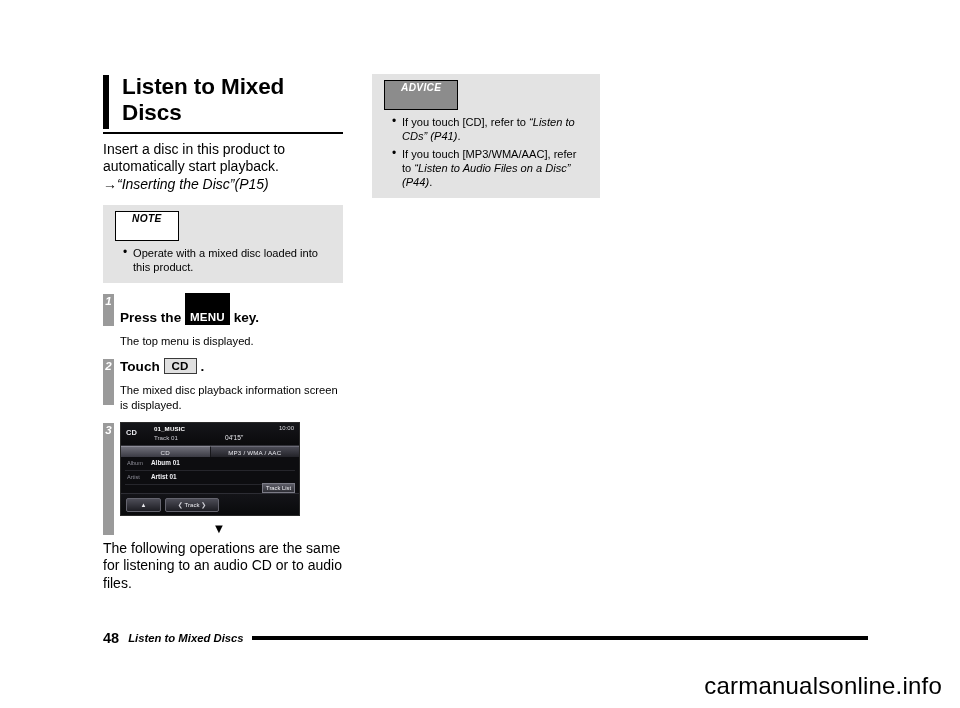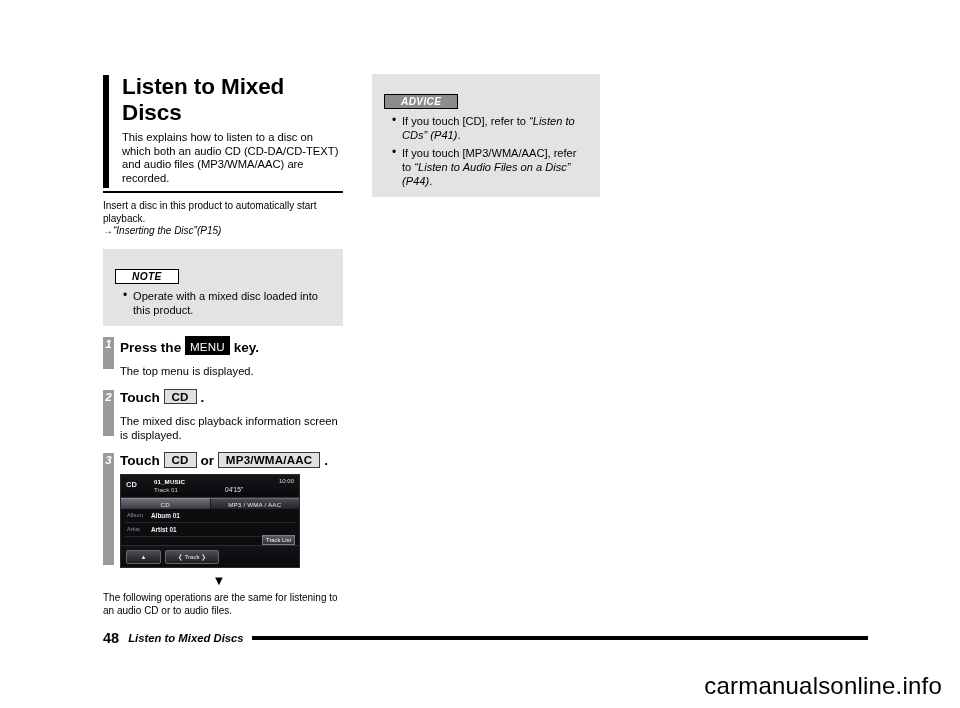--- a/index.html
+++ b/index.html
@@ -55,21 +55,21 @@
     line-height: 1.24;
     margin-top: 4px;
   }
   .title-rule {
     border-bottom: 2px solid #000;
     margin-top: 3px;
     margin-left: 0px;
   }
 
   .body-para {
-    font-size: 10px;
+    font-size: 14px;
     line-height: 1.26;
     margin-top: 7px;
   }
   .xref {
     font-style: italic;
   }
 
   
   .callout {
     background: #e3e3e3;
@@ -77,22 +77,22 @@
     padding: 0 0 9px 0;
     position: relative;
   }
   .callout-tab {
     display: inline-block;
     background: #ffffff;
     border: 1.6px solid #000;
     font-size: 10.2px;
     font-weight: bold;
     font-style: italic;
-    padding: 1px 16px 1px 16px;
-    margin: 20px 0 0 12px;
+    padding: 1px 16px 16px 16px;
+    margin: 6px 0 0 12px;
     letter-spacing: 0.3px;
   }
   .callout-tab.dark {
     background: #8c8c8c;
     color: #ffffff;
     border-color: #000;
   }
   .callout ul {
     margin: 5px 12px 0 0;
     padding: 0 4px 0 22px;
@@ -153,22 +153,22 @@
     line-height: 1.26;
     margin-top: 8px;
   }
 
   
   .key-dark {
     display: inline-block;
     background: #000;
     color: #fff;
     font-size: 11.6px;
-    font-weight: normal;
-    padding: 4px 5px 1px 5px;
+    font-weight: bold;
+    padding: 17px 5px 1px 5px;
     vertical-align: 1px;
     letter-spacing: 0.2px;
     text-align: center;
   }
   .key-light {
     display: inline-block;
     background: #e0e0e0;
     color: #000;
     border: 1.4px solid #3a3a3a;
     font-size: 11.6px;
@@ -365,21 +365,20 @@
 </style>
 </head>
 <body>
 
 <div id="page">
 
   <div id="left-col">
 
     <div class="title-block">
       <h1 class="doc-title"><span>Listen to Mixed</span><br><span>Discs</span></h1>
-      <div class="title-desc">This explains how to listen to a disc on which both an audio CD (CD-DA/CD-TEXT) and audio files (MP3/WMA/AAC) are recorded.</div>
     </div>
     <div class="title-rule"></div>
 
     <div class="body-para">
       <span>Insert a disc in this product to automatically start playback.</span><br>
       <span class="xref">→“Inserting the Disc”(P15)</span>
     </div>
 
     <div class="callout">
       <div class="callout-tab">NOTE</div>
@@ -398,21 +397,20 @@
     <div class="step">
       <div class="step-bar" style="height:46px"></div>
       <div class="step-num">2</div>
       <div class="step-title"><span>Touch </span><span class="key-light">CD</span><span> .</span></div>
       <div class="step-body">The mixed disc playback information screen is displayed.</div>
     </div>
 
     <div class="step">
       <div class="step-bar" style="height:112px"></div>
       <div class="step-num">3</div>
-      <div class="step-title"><span>Touch </span><span class="key-light">CD</span><span> or </span><span class="key-light">MP3/WMA/AAC</span><span> .</span></div>
 
       <div class="device-shot">
         <div class="ds-top">
           <div class="ds-src">CD</div>
           <div class="ds-title">01_MUSIC</div>
           <div class="ds-track">Track 01</div>
           <div class="ds-time-elapsed">04'15"</div>
           <div class="ds-clock">10:00</div>
         </div>
 

